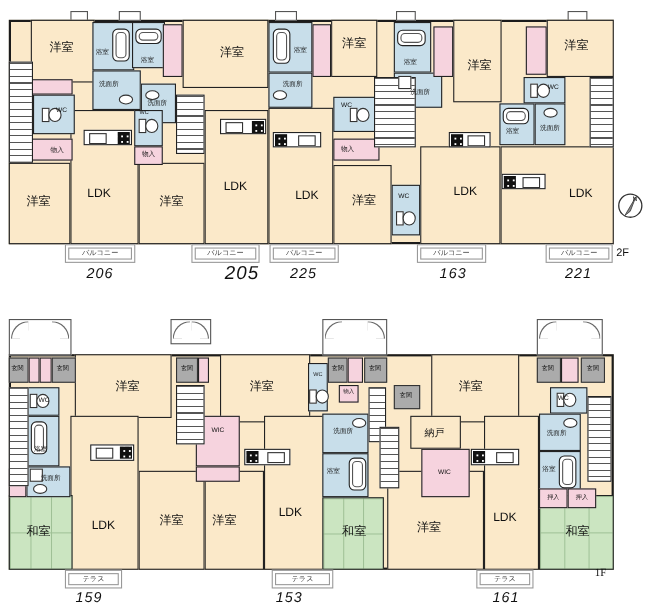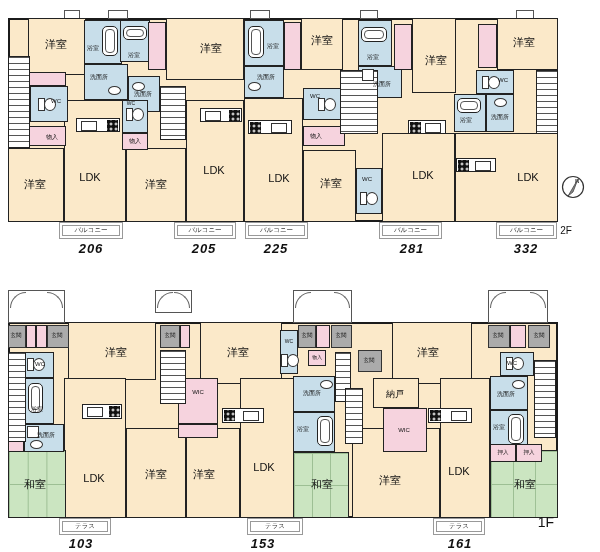--- a/index.html
+++ b/index.html
@@ -10,21 +10,21 @@
   .room{border:1.6px solid #222;}
   .porch{border:1.4px solid #555;background:#fff;}
   .deck{background:#fff;border:1.5px solid #999;outline:1px solid #999;outline-offset:-4px;
         display:flex;align-items:center;justify-content:center;color:#333;}
   .stairs{border:1.4px solid #222;background-color:#fff;
         background-image:repeating-linear-gradient(180deg,#555 0 1px,transparent 1px 6px);}
   .tatami{background-image:linear-gradient(#9dbf94 1px,transparent 1px),
         linear-gradient(90deg,#9dbf94 1px,transparent 1px);background-size:33.4% 50%;}
   .lbl{position:absolute;transform:translate(-50%,-50%);white-space:nowrap;color:#111;
         text-align:center;line-height:1;}
-  .unitnum{font-weight:bold;font-style:italic;letter-spacing:1px;}
+  .unitnum{font-weight:normal;font-style:italic;letter-spacing:1px;}
   .counter{border:1.4px solid #222;background:#fff;}
   .stove{position:absolute;top:1px;width:11px;height:11px;background:#111;
         background-image:radial-gradient(circle,#fff 1px,rgba(0,0,0,0) 1.3px);
         background-size:5px 5px;background-position:1.5px 1.5px;}
   .ksink{position:absolute;top:2px;width:14px;height:8px;border:1px solid #333;background:#fff;}
   .tub{border:1.4px solid #222;background:#fff;border-radius:5px;}
   .tub > div{position:absolute;left:2px;top:2px;right:2px;bottom:2px;border:1px solid #555;border-radius:4px;}
   .toilet{width:17px;height:11px;}
   .toilet .tank{position:absolute;left:0;top:0;width:5px;height:11px;background:#fff;border:1px solid #333;}
   .toilet .bowl{position:absolute;left:6px;top:0;width:10px;height:11px;background:#fff;border:1px solid #333;border-radius:50%;}
@@ -307,27 +307,27 @@
     <div class="lbl" style="left: 37px; top: 409px; font-size: 6px;">浴室</div>
     <div class="lbl" style="left: 303px; top: 429px; font-size: 6px;">浴室</div>
     <div class="lbl" style="left: 499px; top: 427px; font-size: 6px;">浴室</div>
     <div class="lbl" style="left: 46px; top: 435px; font-size: 6px;">洗面所</div>
     <div class="lbl" style="left: 312px; top: 393px; font-size: 6px;">洗面所</div>
     <div class="lbl" style="left: 506px; top: 394px; font-size: 6px;">洗面所</div>
     <div class="lbl" style="left: 317px; top: 357px; font-size: 5px;">物入</div>
     <div class="lbl" style="left: 503px; top: 453px; font-size: 5.5px;">押入</div>
     <div class="lbl" style="left: 529px; top: 453px; font-size: 5.5px;">押入</div>
     <div class="lbl unitnum" style="left: 91px; top: 248px; font-size: 13px;">206</div>
-    <div class="lbl unitnum" style="left: 204px; top: 248px; font-size: 13px; text-align: right;">205</div>
+    <div class="lbl unitnum" style="left: 220px; top: 248px; font-size: 17px; text-align: right;">205</div>
     <div class="lbl unitnum" style="left: 276px; top: 248px; font-size: 13px;">225</div>
-    <div class="lbl unitnum" style="left: 412px; top: 248px; font-size: 13px;">281</div>
-    <div class="lbl unitnum" style="left: 526px; top: 248px; font-size: 13px;">332</div>
-    <div class="lbl unitnum" style="left: 81px; top: 543px; font-size: 13px;">103</div>
+    <div class="lbl unitnum" style="left: 412px; top: 248px; font-size: 13px;">163</div>
+    <div class="lbl unitnum" style="left: 526px; top: 248px; font-size: 13px;">221</div>
+    <div class="lbl unitnum" style="left: 81px; top: 543px; font-size: 13px;">159</div>
     <div class="lbl unitnum" style="left: 263px; top: 543px; font-size: 13px;">153</div>
     <div class="lbl unitnum" style="left: 460px; top: 543px; font-size: 13px;">161</div>
     <div class="lbl" style="left: 566px; top: 231px; font-size: 10px;">2F</div>
-    <div class="lbl" style="left: 546px; top: 522px; font-size: 14px;">1F</div>
+    <div class="lbl" style="left: 546px; top: 522px; font-size: 10px; font-family: Liberation Serif, serif;">1F</div>
     <svg width="30" height="30" style="position: absolute; left: 558px; top: 172px;">
       <circle cx="15" cy="15" r="10.5" fill="#fff" stroke="#333" stroke-width="1.2"></circle>
       <polygon points="10,24 20,7 15,20" fill="#888" stroke="#333" stroke-width="0.7"></polygon>
       <text x="17" y="11" font-size="6" fill="#111" font-family="Liberation Sans, sans-serif">N</text>
     </svg>
   </div>
 
 </body></html>

